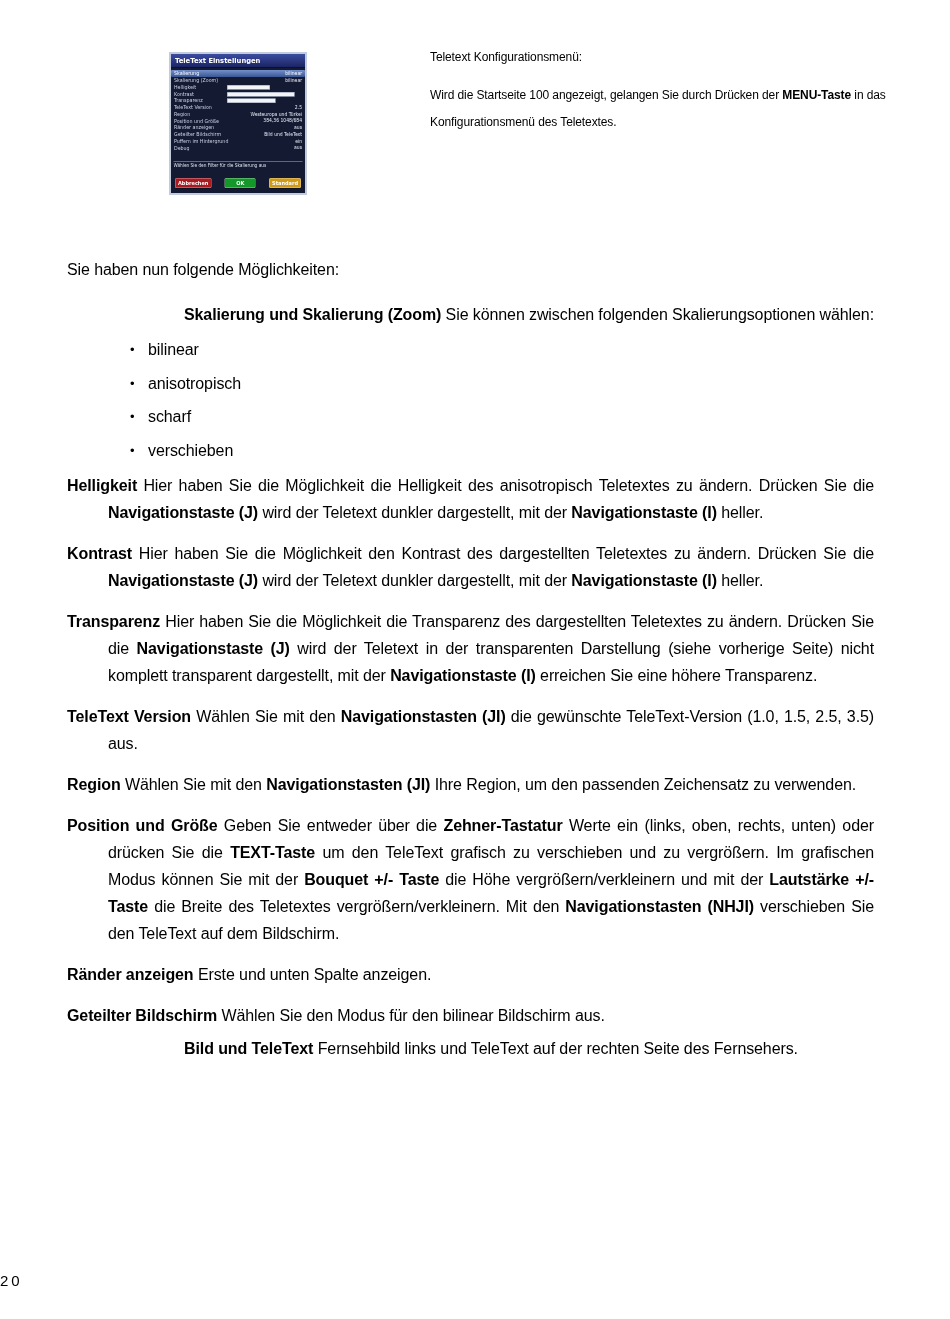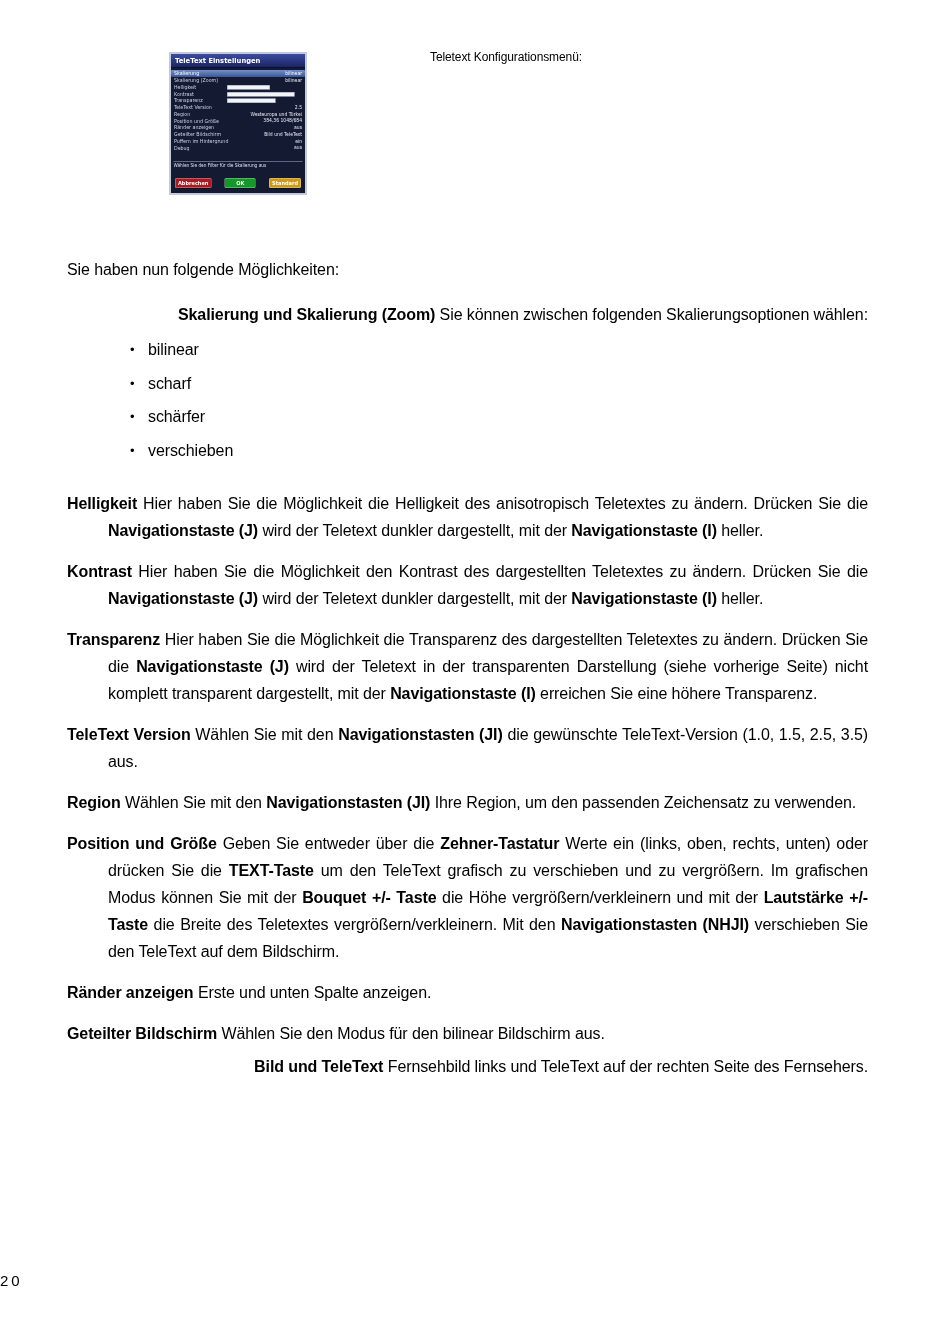--- a/index.html
+++ b/index.html
@@ -67,26 +67,26 @@
   
   .caption{position:absolute;left:430px;top:44px;width:462px;font-size:12px;line-height:27px;letter-spacing:-0.1px;}
   .caption .c-title{margin:0 0 11px 0;}
   .caption p{margin:0;}
 
   
   .doc{
     position:absolute;left:67px;top:256px;width:817px;
     font-size:16px;line-height:27px;letter-spacing:-0.1px;
   }
-  .doc p{margin:0 16px 14px 0;text-align:justify;}
+  .doc p{margin:0 10px 14px 0;text-align:justify;}
   .doc p.lead{margin-bottom:18px;text-align:left;}
   .doc p.head{margin-bottom:8px;text-align:right;}
   .doc p.hang{padding-left:41px;text-indent:-41px;}
-  .doc p.sub{padding-left:41px;margin-top:-8px;text-align:right;}
-  .doc ul{list-style:none;margin:0 0 26px 0;padding:0 0 0 63px;}
+  .doc p.sub{padding-left:41px;margin-top:-8px;text-align:center;}
+  .doc ul{list-style:none;margin:0 0 8px 0;padding:0 0 0 63px;}
   .doc li{margin-bottom:6.5px;}
   .doc .blt{display:inline-block;width:18px;font-size:13px;vertical-align:1px;}
 
   
   .pageno{
     position:absolute;left:0;top:1272px;width:100%;
     font-size:15px;letter-spacing:3px;
   }
 </style>
 </head>
@@ -153,31 +153,32 @@
       <div class="m-btns">
           <span class="m-btn" style="background: rgb(169, 27, 33);">Abbrechen</span>
           <span class="m-btn" style="background: rgb(21, 152, 42);">OK</span>
           <span class="m-btn" style="background: rgb(207, 154, 24);">Standard</span>
         </div>
     </div>
   </div>
 
   <div class="caption">
     <p class="c-title">Teletext Konfigurationsmenü:</p>
+    <p><span>Wird die Startseite 100 angezeigt, gelangen Sie durch Drücken der </span><b>MENU-Taste</b><span> in das Konfigurationsmenü des Teletextes.</span></p>
   </div>
 
   <div class="doc">
     <p class="lead">Sie haben nun folgende Möglichkeiten:</p>
 
     <p class="head"><b>Skalierung und Skalierung (Zoom)</b><span> Sie können zwischen folgenden Skalierungsoptionen wählen:</span></p>
 
     <ul>
         <li><span class="blt">•</span><span>bilinear</span></li>
+        <li><span class="blt">•</span><span>anisotropisch</span></li>
         <li><span class="blt">•</span><span>scharf</span></li>
-        <li><span class="blt">•</span><span>schärfer</span></li>
         <li><span class="blt">•</span><span>verschieben</span></li>
       </ul>
 
     <p class="hang"><b>Helligkeit</b><span> Hier haben Sie die Möglichkeit die Helligkeit des anisotropisch Teletextes zu ändern. Drücken Sie die </span><b>Navigationstaste (J)</b><span> wird der Teletext dunkler dargestellt, mit der </span><b>Navigationstaste (I)</b><span> heller.</span></p>
     <p class="hang"><b>Kontrast</b><span> Hier haben Sie die Möglichkeit den Kontrast des dargestellten Teletextes zu ändern. Drücken Sie die </span><b>Navigationstaste (J)</b><span> wird der Teletext dunkler dargestellt, mit der </span><b>Navigationstaste (I)</b><span> heller.</span></p>
     <p class="hang"><b>Transparenz</b><span> Hier haben Sie die Möglichkeit die Transparenz des dargestellten Teletextes zu ändern. Drücken Sie die </span><b>Navigationstaste (J)</b><span> wird der Teletext in der transparenten Darstellung (siehe vorherige Seite) nicht komplett transparent dargestellt, mit der </span><b>Navigationstaste (I)</b><span> erreichen Sie eine höhere Transparenz.</span></p>
     <p class="hang"><b>TeleText Version</b><span> Wählen Sie mit den </span><b>Navigationstasten (JI)</b><span> die gewünschte TeleText-Version (1.0, 1.5, 2.5, 3.5) aus.</span></p>
     <p class="hang"><b>Region</b><span> Wählen Sie mit den </span><b>Navigationstasten (JI)</b><span> Ihre Region, um den passenden Zeichensatz zu verwenden.</span></p>
     <p class="hang"><b>Position und Größe</b><span> Geben Sie entweder über die </span><b>Zehner-Tastatur</b><span> Werte ein (links, oben, rechts, unten) oder drücken Sie die </span><b>TEXT-Taste</b><span> um den TeleText grafisch zu verschieben und zu vergrößern. Im grafischen Modus können Sie mit der </span><b>Bouquet +/- Taste</b><span> die Höhe vergrößern/verkleinern und mit der </span><b>Lautstärke +/- Taste</b><span> die Breite des Teletextes vergrößern/verkleinern. Mit den </span><b>Navigationstasten (NHJI)</b><span> verschieben Sie den TeleText auf dem Bildschirm.</span></p>
     <p class="hang"><b>Ränder anzeigen</b><span> Erste und unten Spalte anzeigen.</span></p>

